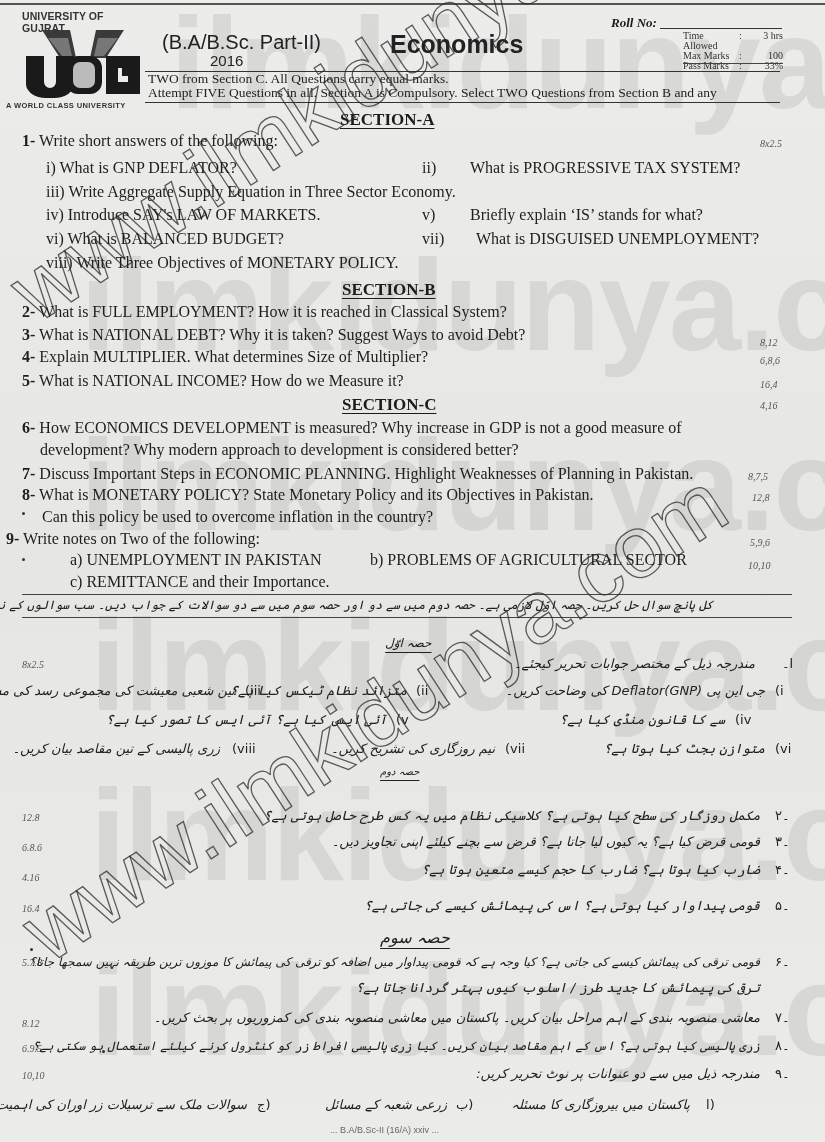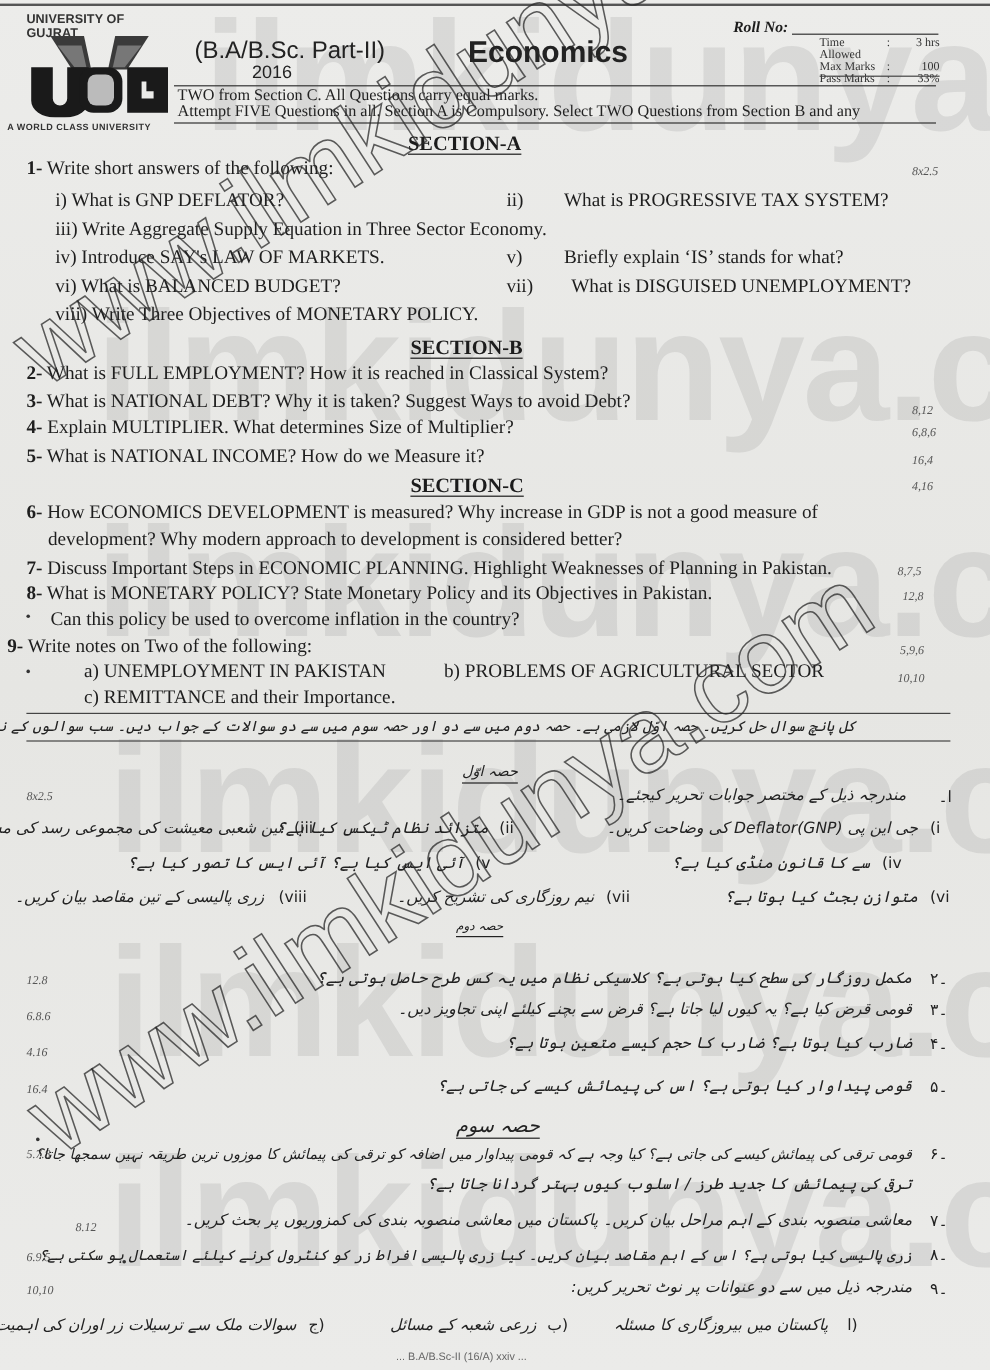--- a/index.html
+++ b/index.html
@@ -243,21 +243,21 @@
   <div class="ur" style="right:65px; top:898px;">قومی پیداوار کیا ہوتی ہے؟ اس کی پیمائش کیسے کی جاتی ہے؟</div>
 
   <div class="ur-h" style="left:380px; top:928px; font-size:16px;">حصہ سوم</div>
 
   <div class="dot" style="left:30px; top:948px;"></div>
   <div class="marks" style="left:22px; top:957px;">5.7.8</div>
   <div class="ur-num" style="left:775px; top:954px;">۶۔</div>
   <div class="ur" style="right:65px; top:954px; font-size:12px;">قومی ترقی کی پیمائش کیسے کی جاتی ہے؟ کیا وجہ ہے کہ قومی پیداوار میں اضافہ کو ترقی کی پیمائش کا موزوں ترین طریقہ نہیں سمجھا جاتا؟</div>
   <div class="ur" style="right:65px; top:980px;">ترقی کی پیمائش کا جدید طرز / اسلوب کیوں بہتر گردانا جاتا ہے؟</div>
 
-  <div class="marks" style="left:22px; top:1018px;margin-left:41px;">8.12</div>
+  <div class="marks" style="left:22px; top:1018px;">8.12</div>
   <div class="ur-num" style="left:775px; top:1010px;">۷۔</div>
   <div class="ur" style="right:65px; top:1010px;">معاشی منصوبہ بندی کے اہم مراحل بیان کریں۔ پاکستان میں معاشی منصوبہ بندی کی کمزوریوں پر بحث کریں۔</div>
 
   <div class="marks" style="left:22px; top:1043px;">6.9.5</div>
   <div class="dot" style="left:102px; top:1050px;"></div>
   <div class="ur-num" style="left:775px; top:1038px;">۸۔</div>
   <div class="ur" style="right:65px; top:1038px; font-size:12px;">زری پالیسی کیا ہوتی ہے؟ اس کے اہم مقاصد بیان کریں۔ کیا زری پالیسی افراط زر کو کنٹرول کرنے کیلئے استعمال ہو سکتی ہے؟</div>
 
   <div class="marks" style="left:22px; top:1070px;">10,10</div>
   <div class="ur-num" style="left:775px; top:1066px;">۹۔</div>

